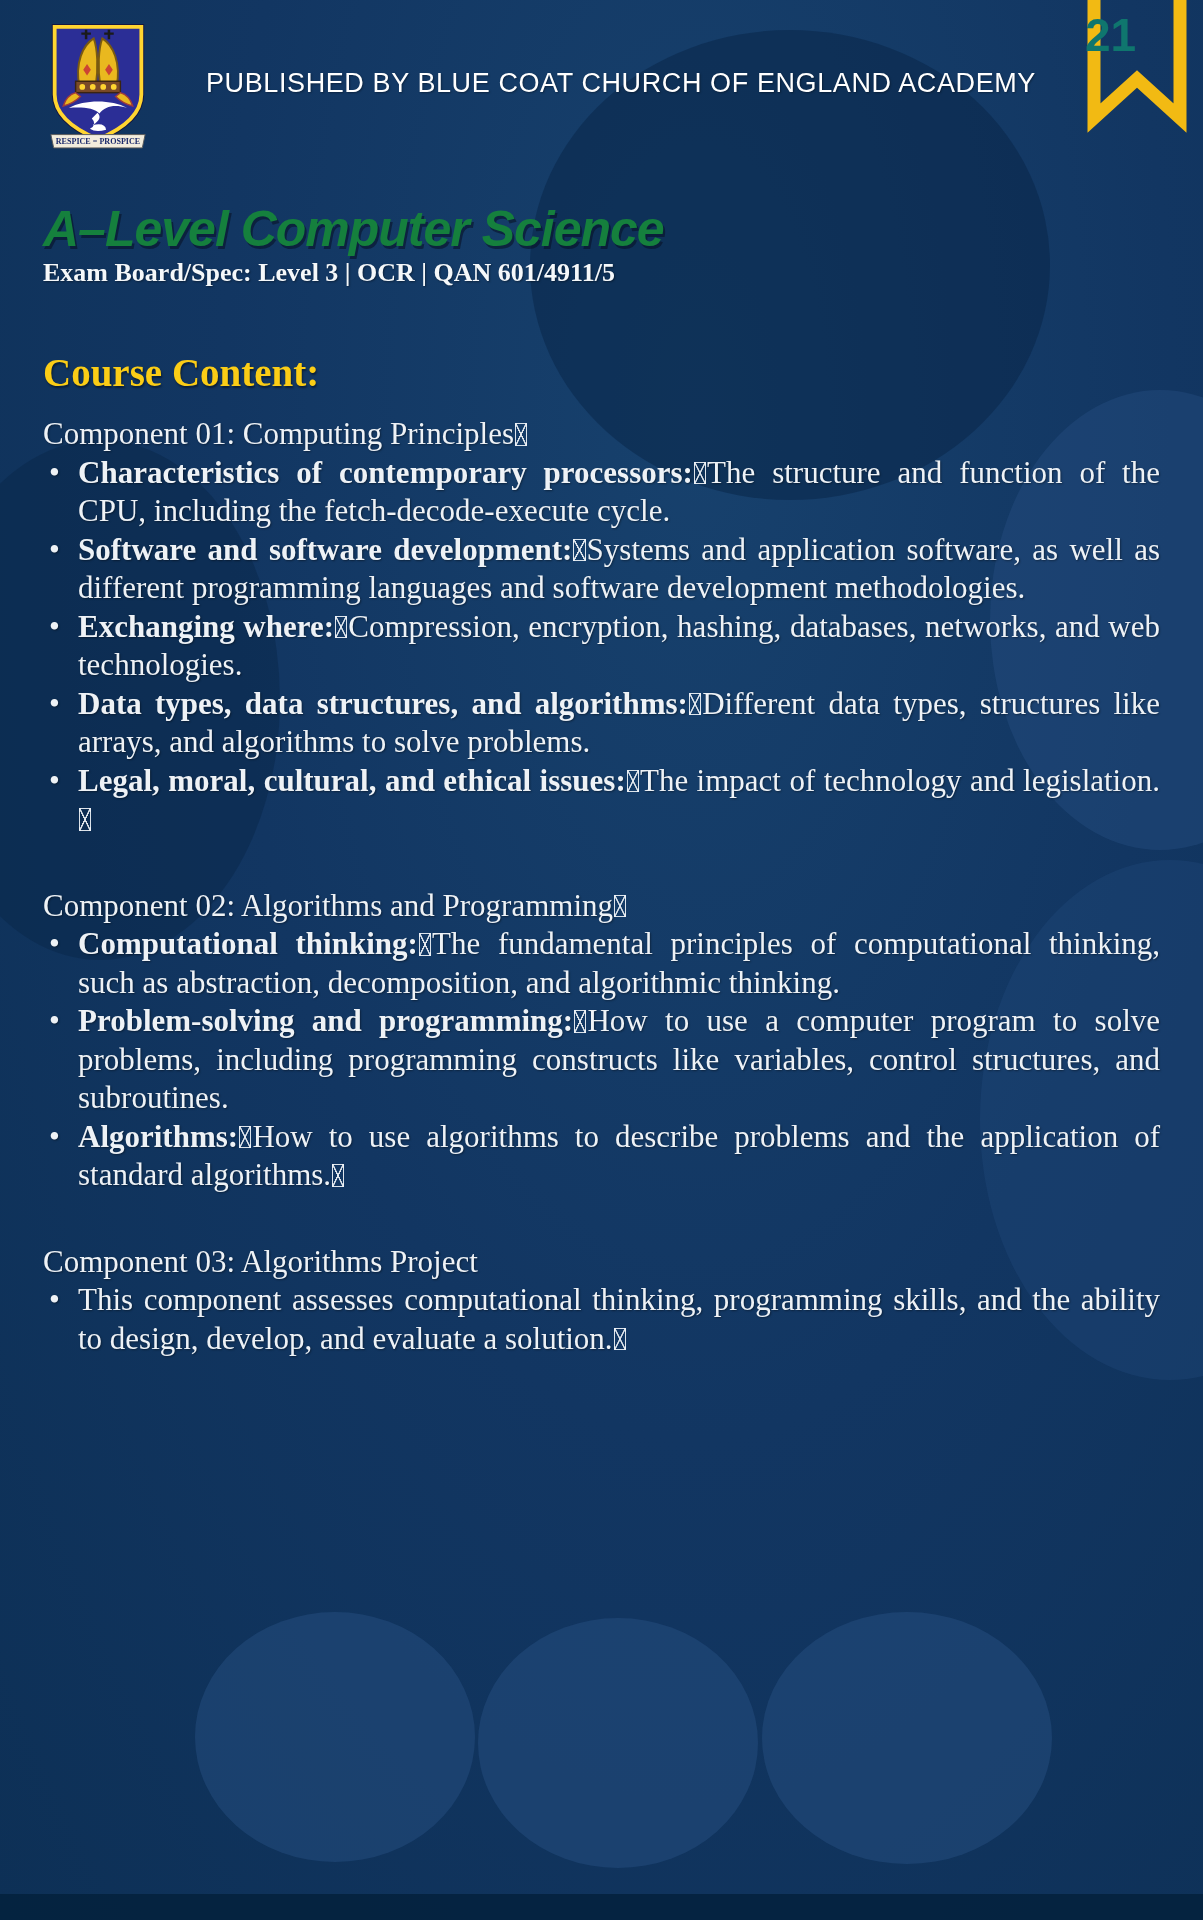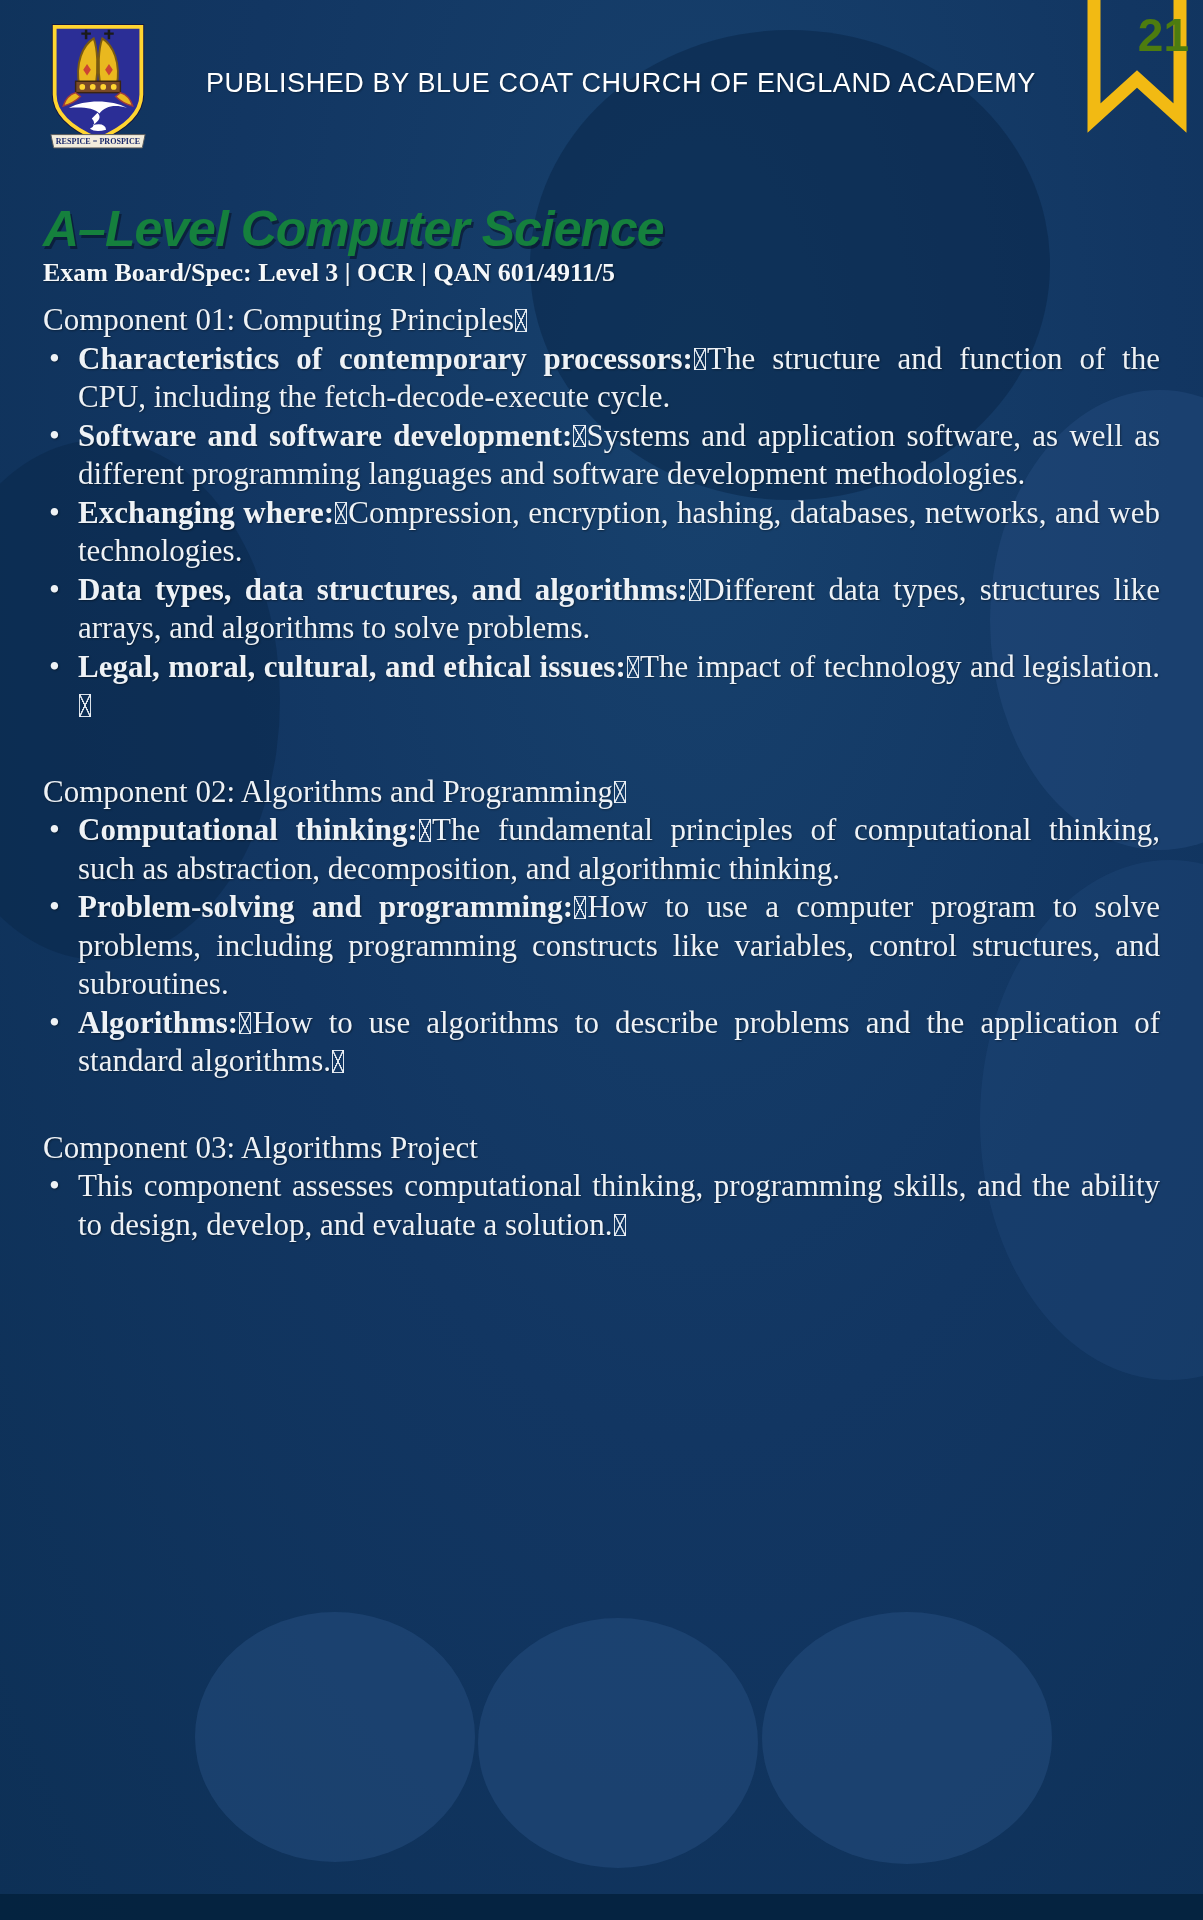--- a/index.html
+++ b/index.html
@@ -18,34 +18,34 @@
 
   .content{position:relative;z-index:2;padding:0 43px;}
 
   .header-bar{display:flex;align-items:center;padding-top:22px;height:128px;margin-left:5px;}
   .crest{width:100px;height:128px;flex:0 0 auto;}
   .published-by{font-family:"Liberation Sans", sans-serif;font-weight:normal;color:#ffffff;
     font-size:27px;letter-spacing:.6px;margin-left:58px;margin-top:-6px;
     text-shadow:1px 1px 2px rgba(0,0,0,.35);}
 
   .ribbon{position:absolute;left:1085px;top:0;width:104px;height:170px;z-index:3;}
-  .ribbon .num{position:absolute;left:0;top:8px;width:104px;text-align:right;
-    font-family:"Liberation Sans", sans-serif;font-weight:bold;font-size:46px;color:#4d7c0f;}
+  .ribbon .num{position:absolute;left:0;top:8px;width:104px;text-align:left;
+    font-family:"Liberation Sans", sans-serif;font-weight:bold;font-size:46px;color:#0f766e;}
 
   .page-title{font-family:"Liberation Sans", sans-serif;font-weight:bold;font-style:italic;
     font-size:50px;color:#15803d;margin-top:50px;letter-spacing:-1px;
     text-shadow:2px 3px 0 rgba(8,18,38,.6);}
 
   .exam-line{font-weight:bold;font-size:26px;color:#f5f8fa;
     text-shadow:1px 1px 2px rgba(0,0,0,.4);}
 
   .course-heading{font-weight:bold;font-size:39px;color:#fbcd16;margin-top:62px;
     text-shadow:1px 2px 2px rgba(0,0,0,.45);}
 
-  .sections{margin-top:13px;color:#eef2f6;font-size:31px;line-height:38.5px;
+  .sections{margin-top:20px;color:#eef2f6;font-size:31px;line-height:38.5px;
     text-shadow:1px 1px 2px rgba(0,0,0,.4);}
   .component{margin-bottom:48px;}
   .component-heading{font-size:31px;}
   ul.bullets{list-style:none;margin:0;padding:0;}
   ul.bullets li{position:relative;padding-left:35px;text-align:justify;}
   ul.bullets li::before{content:"\2022";position:absolute;left:6px;top:0;font-size:31px;}
   ul.bullets strong{font-weight:bold;}
 
   .tofu{display:inline-block;width:0.40em;height:0.72em;margin:0 0.03em;vertical-align:-0.05em;
     border:1.5px solid rgba(238,242,246,.92);box-sizing:border-box;
@@ -103,20 +103,21 @@
       <path d="M3,118 L102,118 L99,132 L6,132 Z" fill="#f2ecdd" stroke="#5a5a5a" stroke-width="1"></path>
       <text x="52.5" y="128" text-anchor="middle" font-family="Liberation Serif, serif" font-size="8.5" font-weight="bold" fill="#1c2a6b">RESPICE = PROSPICE</text>
     </svg>
     <div class="published-by">PUBLISHED BY BLUE COAT CHURCH OF ENGLAND ACADEMY</div>
   </div>
 
   <div class="page-title">A–Level Computer Science</div>
 
   <div class="exam-line">Exam Board/Spec: Level 3 | OCR | QAN 601/4911/5</div>
 
+  <div class="course-heading">Course Content:</div>
 
   <div class="sections">
       <section class="component">
         <div class="component-heading">Component 01: Computing Principles<span class="tofu"></span></div>
         <ul class="bullets">
           <li><strong>Characteristics of contemporary processors:</strong><span class="tofu"></span>The structure and function of the CPU, including the fetch-decode-execute cycle.</li>
           <li><strong>Software and software development:</strong><span class="tofu"></span>Systems and application software, as well as different programming languages and software development methodologies.</li>
           <li><strong>Exchanging where:</strong><span class="tofu"></span>Compression, encryption, hashing, databases, networks, and web technologies.</li>
           <li><strong>Data types, data structures, and algorithms:</strong><span class="tofu"></span>Different data types, structures like arrays, and algorithms to solve problems.</li>
           <li><strong>Legal, moral, cultural, and ethical issues:</strong><span class="tofu"></span>The impact of technology and legislation.<span class="tofu"></span></li>

